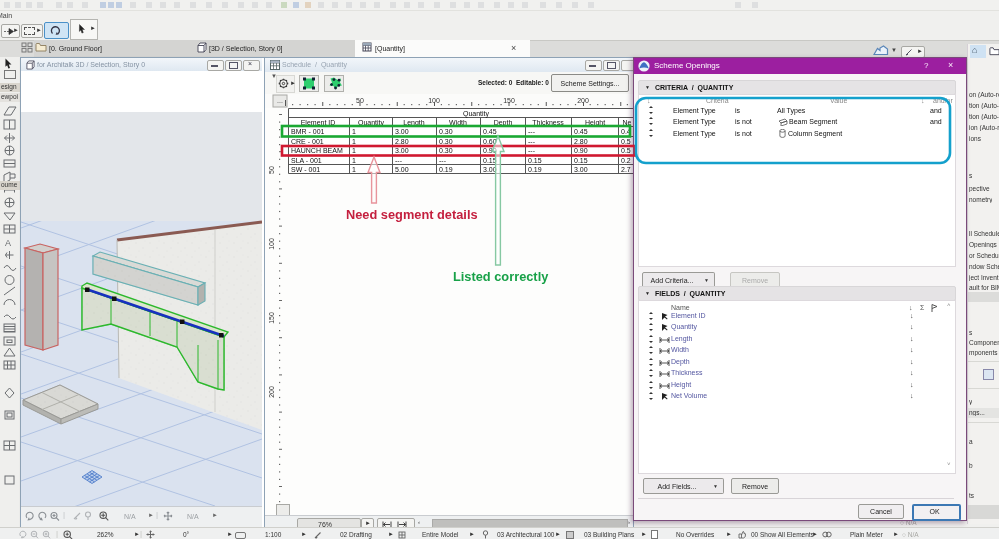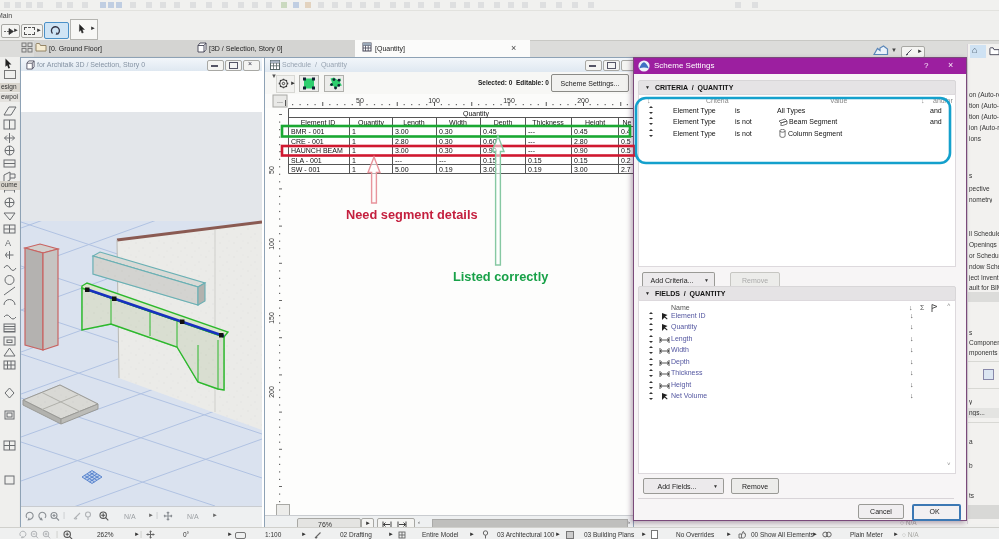--- a/index.html
+++ b/index.html
@@ -511,21 +511,21 @@
   <span class="a" style="left:363px;top:3px;font-size:6px;color:#333;">›</span>
  </div>
 </div>
 
 <div class="a" id="dialog" style="left:633px;top:57px;width:332px;height:462px;background:#f7f5f6;border:1px solid #7a4a7a;box-shadow:-2px 2px 5px rgba(60,20,60,.35);z-index:20;">
  <div class="a" style="left:0;top:0;width:332px;height:16px;background:#9c1fa0;">
   <svg class="a" style="left:4px;top:2px;" width="12" height="12" viewBox="0 0 12 12">
         <circle cx="6" cy="6" r="5.6" fill="#eef2fa"></circle>
         <path d="M1.2 8.5 Q4 1.5 6.2 2.2 Q8.5 3 10.8 8.5 Q6 6.5 1.2 8.5Z" fill="#3f6fc4"></path>
       </svg>
-  <span class="a t8" style="left:20px;top:3px;color:#fff;">Scheme Settings</span>
+  <span class="a t8" style="left:20px;top:3px;color:#fff;">Scheme Openings</span>
   <span class="a t8" style="left:290px;top:3px;color:#fbeefb;">?</span>
   <span class="a" style="left:314px;top:2px;font-size:9px;color:#fbeefb;">×</span>
  </div>
  <div class="a" style="left:4px;top:22px;width:316px;height:13px;background:#e5e3e5;border:1px solid #d8d6d8;border-radius:2px;">
   <span class="a" style="left:6px;top:3px;font-size:5px;color:#222;">▼</span>
   <span class="a t7" style="left:16px;top:2px;font-weight:bold;color:#111;">CRITERIA &nbsp;/&nbsp; QUANTITY</span>
  </div>
  <div class="a" style="left:4px;top:36px;width:316px;height:171px;background:#fff;border:1px solid #ddd9dd;">
   <span class="a t7" style="left:8px;top:1px;color:#888;">↓</span>
   <span class="a t7" style="left:67px;top:1px;color:#888;">Criteria</span>

